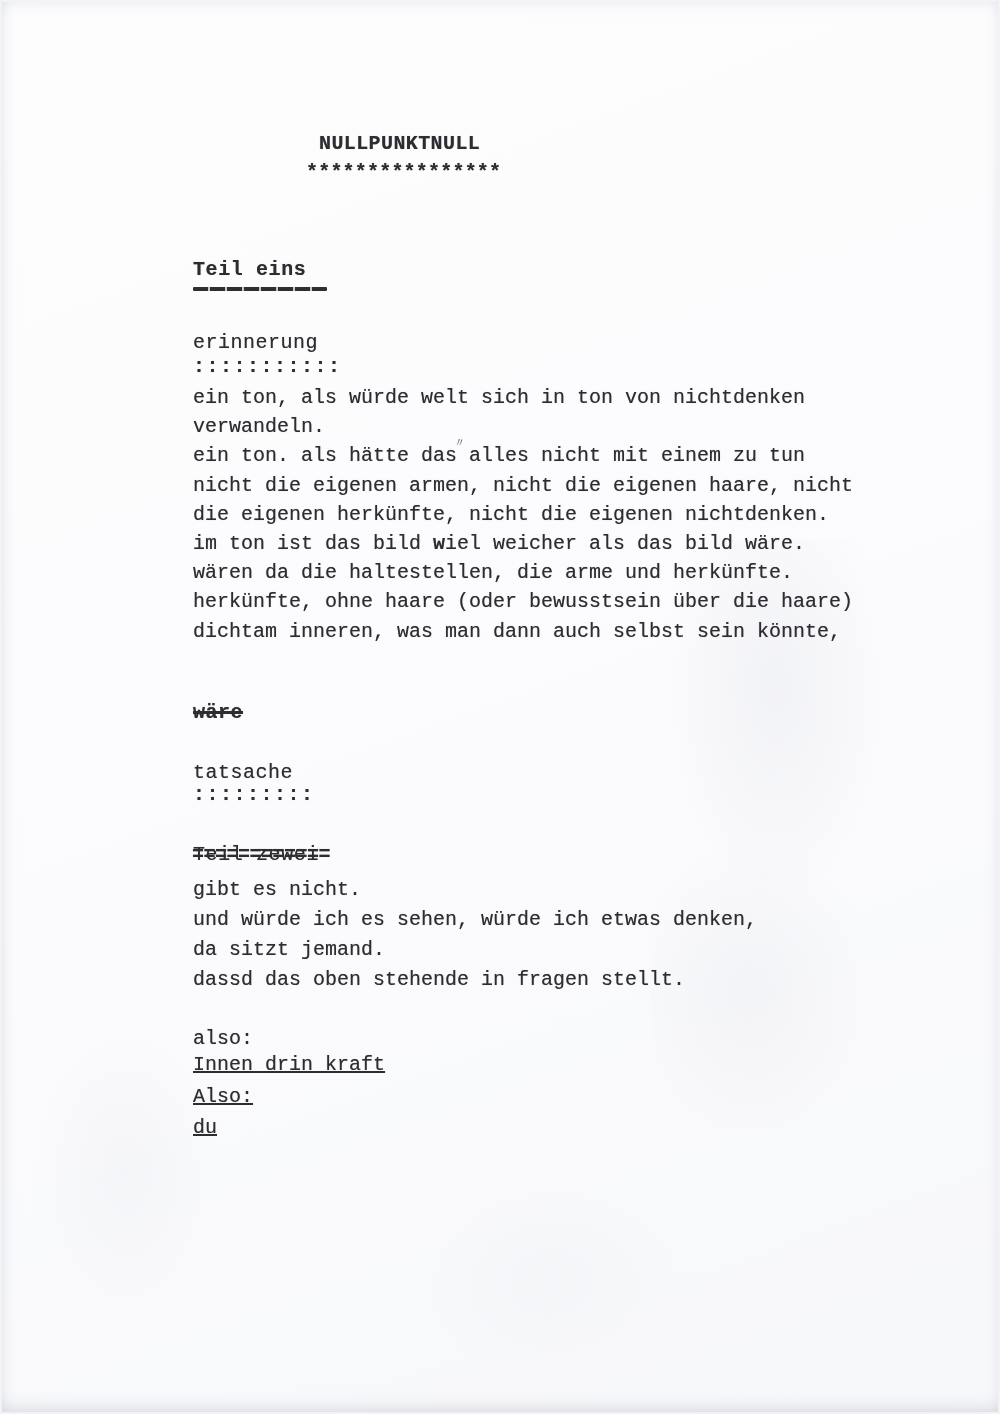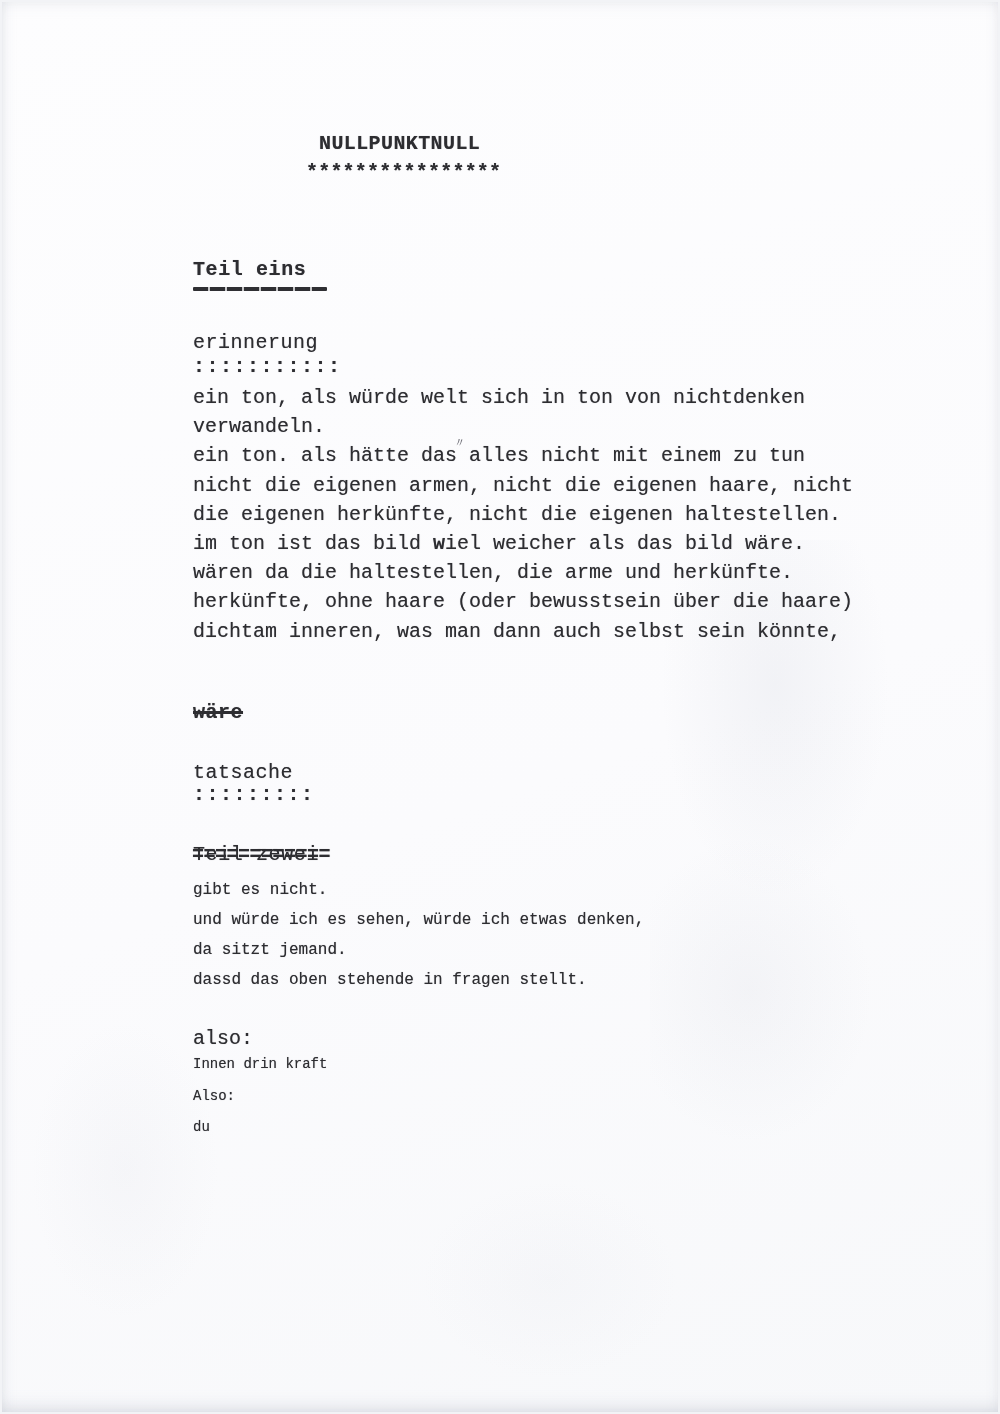--- a/index.html
+++ b/index.html
@@ -54,27 +54,27 @@
   .struck       { left: 193px; top: 686px; font-weight: 700;
                   text-decoration: line-through; text-decoration-thickness: 3px; letter-spacing: 0.5px; text-align: center; }
 
   .sub-fact     { left: 193px; top: 746px; letter-spacing: 0.5px; text-align: right; }
   .rule-fact    { left: 193px; top: 768px; font-weight: 700; letter-spacing: 1.5px; }
 
   .h-part2      { left: 193px; top: 828px; font-weight: 400; letter-spacing: 0.6px; }
   .rule-part2   { left: 192px; top: 828px; font-weight: 700; letter-spacing: -0.5px; }
 
   .para2        { position: absolute; left: 193px; top: 875px; }
-  .para2 .line  { white-space: pre; font-size: 16px; line-height: 30px;
+  .para2 .line  { white-space: pre; font-size: 20px; line-height: 30px;
                   text-shadow: 0 0 0.7px rgba(40,40,46,0.55); }
 
   .also-lower   { left: 193px; top: 1012px; }
   .closing      { position: absolute; left: 193px; top: 1049px; }
-  .closing .line{ white-space: pre; font-size: 14px; line-height: 31.5px;
-                  text-shadow: 0 0 0.7px rgba(40,40,46,0.55); }
+  .closing .line{ white-space: pre; font-size: 20px; line-height: 31.5px;
+                  text-shadow: 0 0 0.7px rgba(40,40,46,0.55); text-decoration: underline; }
 </style>
 </head>
 <body>
 
 <div class="scan">
 
   <div class="smudge s1"></div>
   <div class="smudge s2"></div>
   <div class="smudge s3"></div>
   <div class="smudge s4"></div>
@@ -86,21 +86,21 @@
   <div class="h-part1-rule"></div>
 
   <div class="t sub-mem">erinnerung</div>
   <div class="t rule-mem">:::::::::::</div>
 
   <div class="para1">
     <div class="line">ein ton, als würde welt sich in ton von nichtdenken</div>
     <div class="line">verwandeln.</div>
     <div class="line"><span>ein ton. als hätte das</span><span class="ins-mark">〃</span><span> alles nicht mit einem zu tun</span></div>
     <div class="line">nicht die eigenen armen, nicht die eigenen haare, nicht</div>
-    <div class="line">die eigenen herkünfte, nicht die eigenen haltestellen.</div>
+    <div class="line">die eigenen herkünfte, nicht die eigenen nichtdenken.</div>
     <div class="line"><span>im ton ist das bild </span><span class="bold">w</span><span>iel weicher als das bild wäre.</span></div>
     <div class="line">wären da die haltestellen, die arme und herkünfte.</div>
     <div class="line">herkünfte, ohne haare (oder bewusstsein über die haare)</div>
     <div class="line">dichtam inneren, was man dann auch selbst sein könnte,</div>
   </div>
 
   <div class="t struck">wäre</div>
 
   <div class="t sub-fact">tatsache</div>
   <div class="t rule-fact">:::::::::</div>

